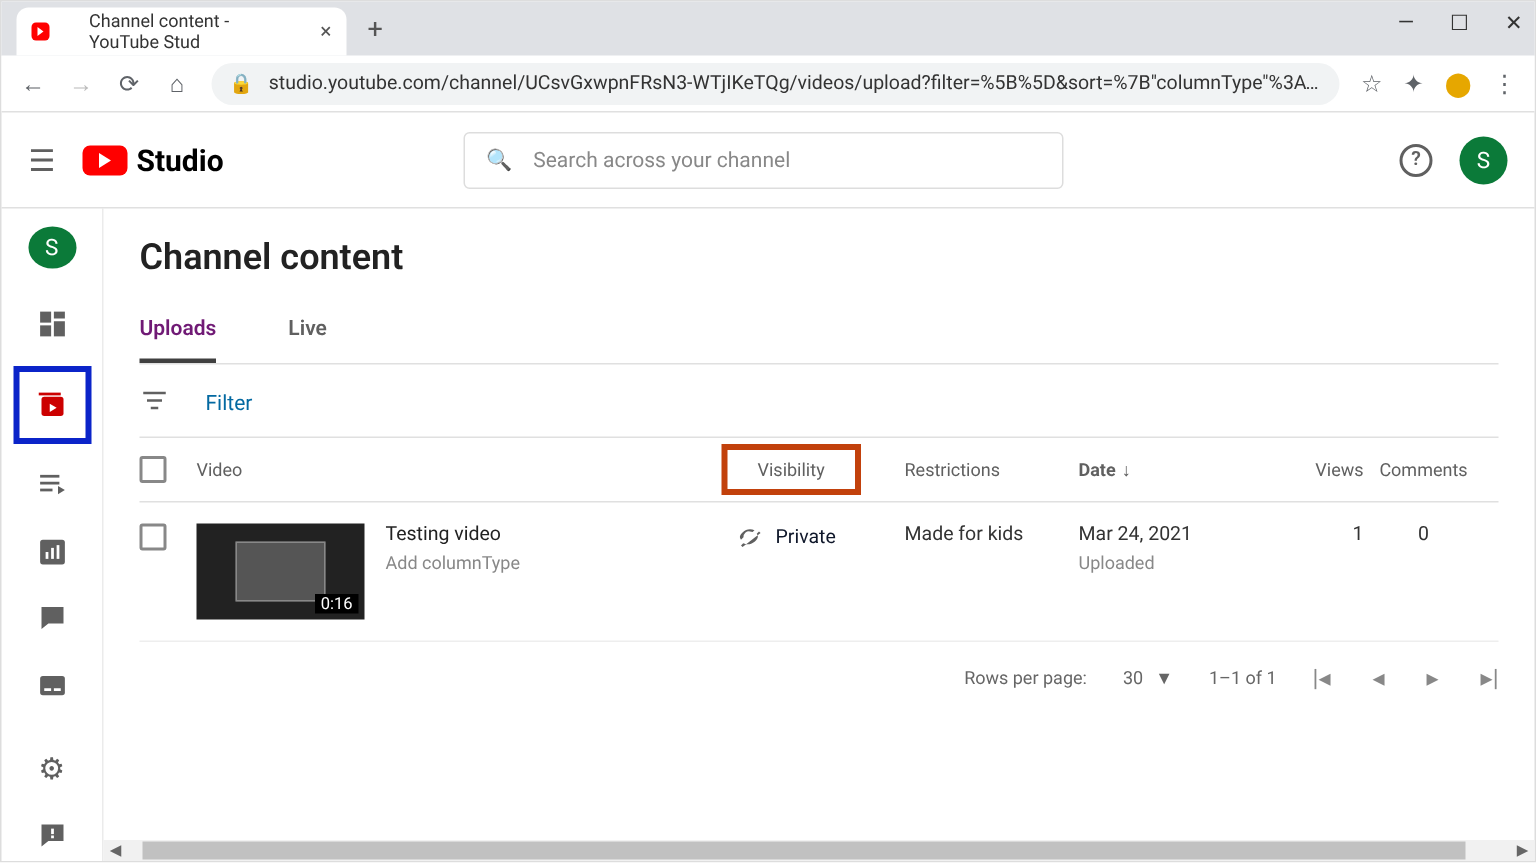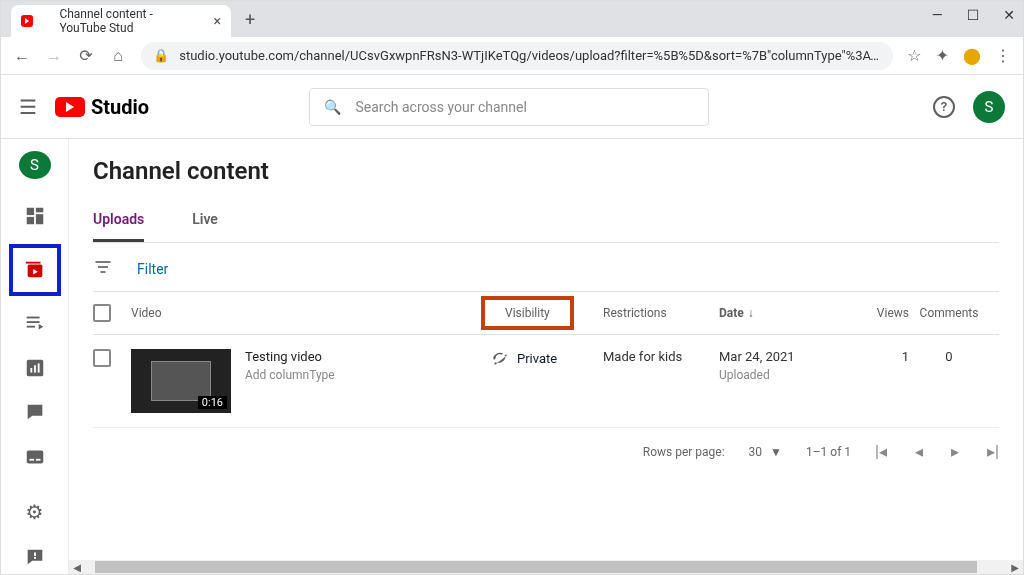--- a/index.html
+++ b/index.html
@@ -53,21 +53,21 @@
 .col-video{flex:0 0 360px}
 .col-vis{flex:0 0 112px}
 .col-restrict{flex:0 0 116px}
 .col-date{flex:0 0 136px}
 .col-views{flex:0 0 54px;text-align:right}
 .col-comments{flex:0 0 80px;text-align:center}
 .vis-hl{display:inline-block;border:4px solid #c2410c;padding:6px 20px;margin:-10px}
 .sort-arrow{margin-left:4px}
 
 .trow{display:flex;align-items:flex-start;padding:14px 0;border-bottom:1px solid #eee}
-.thumb{width:100px;height:64px;background:#222;position:relative;margin-right:14px;display:flex;align-items:center;justify-content:center}
+.thumb{width:112px;height:64px;background:#222;position:relative;margin-right:14px;display:flex;align-items:center;justify-content:center}
 .thumb::after{content:'';position:absolute;bottom:4px;right:4px;background:#000;color:#fff;font-size:11px;padding:0 4px}
 .dur{position:absolute;bottom:4px;right:4px;background:#000;color:#fff;font-size:11px;padding:0 4px}
 .thumb-inner{width:60px;height:40px;background:#555;border:1px solid #888}
 .vtitle{font-size:13px;color:#222}
 .vdesc{font-size:12px;color:#888;margin-top:4px}
 .vis-cell{display:flex;align-items:center;gap:8px;font-size:13px;color:#0f172a}
 .eye-off{color:#606060}
 .cell{font-size:13px;color:#333}
 .sub{font-size:12px;color:#888;margin-top:4px}
 

